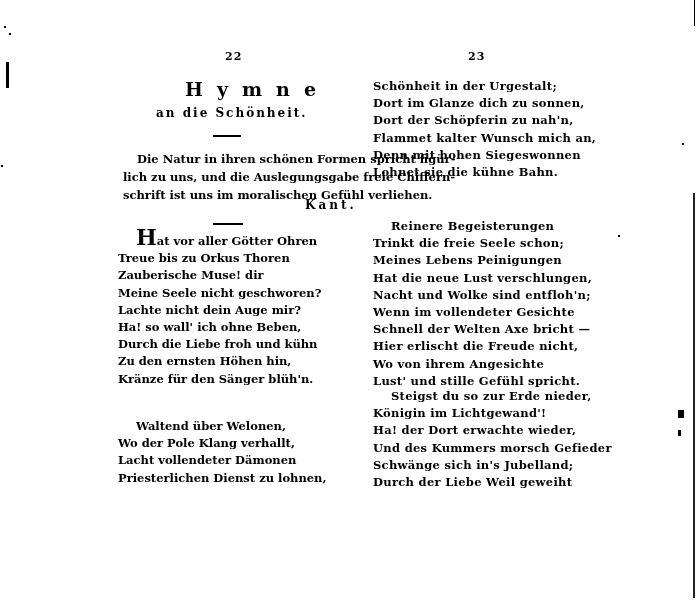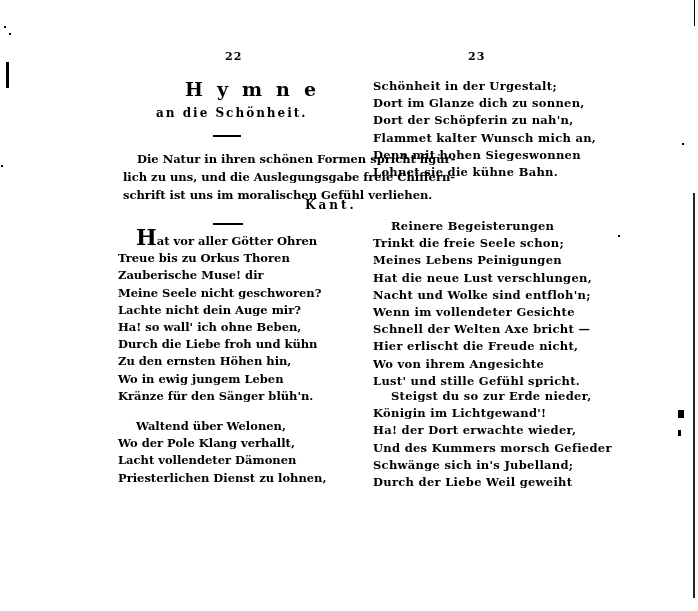--- a/index.html
+++ b/index.html
@@ -44,21 +44,20 @@
 
   <div class="stanza" style="left:118px; top:230px;">
     <div class="line indent"><span class="dropcap">H</span><span>at vor aller Götter Ohren</span></div>
     <div class="line">Treue bis zu Orkus Thoren</div>
     <div class="line">Zauberische Muse! dir</div>
     <div class="line">Meine Seele nicht geschworen?</div>
     <div class="line">Lachte nicht dein Auge mir?</div>
     <div class="line">Ha! so wall' ich ohne Beben,</div>
     <div class="line">Durch die Liebe froh und kühn</div>
     <div class="line">Zu den ernsten Höhen hin,</div>
-    <div class="line">Wo in ewig jungem Leben</div>
     <div class="line">Kränze für den Sänger blüh'n.</div>
   </div>
 
   <div class="stanza" style="left:118px; top:418px;">
     <div class="line indent">Waltend über Welonen,</div>
     <div class="line">Wo der Pole Klang verhallt,</div>
     <div class="line">Lacht vollendeter Dämonen</div>
     <div class="line">Priesterlichen Dienst zu lohnen,</div>
   </div>
 

